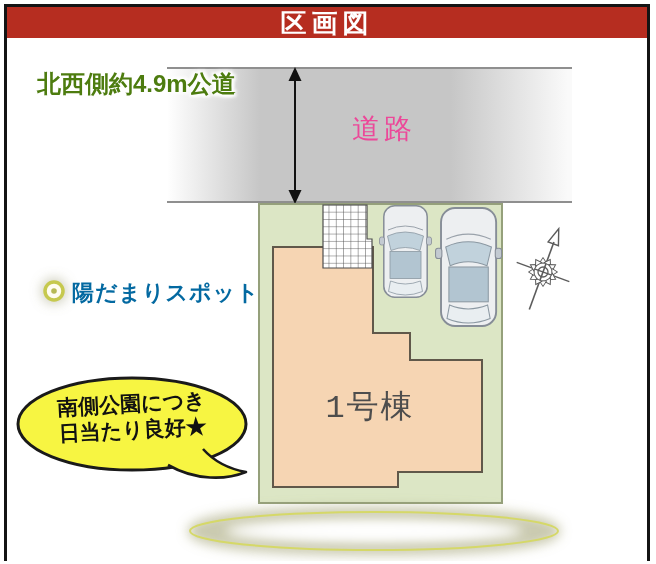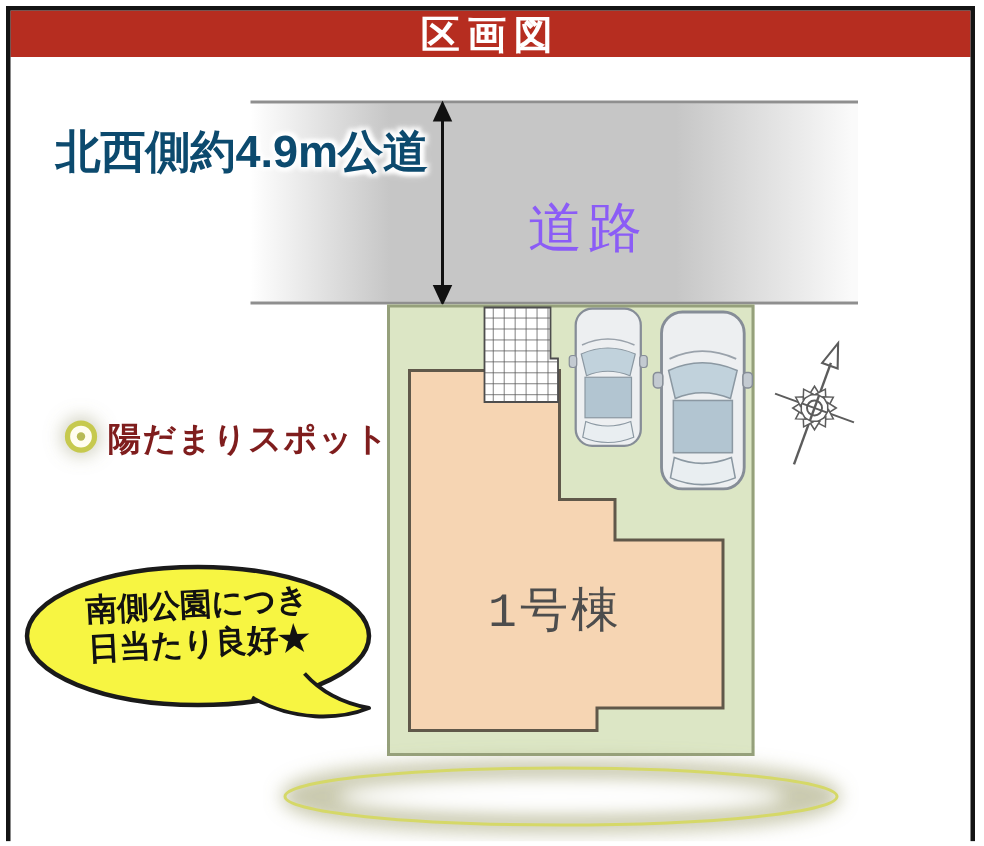--- a/index.html
+++ b/index.html
@@ -17,41 +17,41 @@
   }
   .banner span{
     color:#ffffff;font-size:26px;font-weight:bold;letter-spacing:5px;line-height:1;
   }
   .road{
     position:absolute;left:167px;top:67px;width:405px;height:136px;box-sizing:border-box;
     border-top:2px solid #8f8f8f;border-bottom:2px solid #8f8f8f;
     background:linear-gradient(90deg,#ffffff 0%,#c6c6c6 23%,#c6c6c6 70%,#fafafa 99%);
   }
   .road-label{
-    position:absolute;left:352px;top:128px;
-    font-family:"Liberation Serif",serif;font-size:36px;color:#8b5cf6;letter-spacing:4px;
+    position:absolute;left:352px;top:110px;
+    font-family:"Liberation Serif",serif;font-size:28px;color:#ec4899;letter-spacing:4px;
   }
   .dim-label{
-    position:absolute;left:37px;top:81px;font-size:30px;font-weight:bold;color:#0c4a6e;
+    position:absolute;left:37px;top:68px;font-size:24px;font-weight:bold;color:#4d7c0f;
     white-space:nowrap;
     text-shadow:0 0 3px #fff,0 0 5px #fff,2px 2px 3px #fff,-2px -2px 3px #fff,
                 2px -2px 3px #fff,-2px 2px 3px #fff,0 0 8px #fff;
   }
   .arrow-svg{position:absolute;left:283px;top:67px;}
   .plot{
     position:absolute;left:258px;top:203px;width:245px;height:301px;box-sizing:border-box;
     background:#dce6c5;border:2px solid #95a07b;
   }
   .site-svg{position:absolute;left:0;top:0;pointer-events:none;}
   .building-label{
     position:absolute;left:318px;top:385px;width:104px;text-align:center;
     font-family:Liberation Mono, monospace;font-size:32px;color:#4d4d4d;letter-spacing:2px;
   }
   .legend-label{
-    position:absolute;left:72px;top:278px;font-size:22px;font-weight:bold;color:#7f1d1d;
+    position:absolute;left:72px;top:278px;font-size:22px;font-weight:bold;color:#0369a1;
     letter-spacing:1px;white-space:nowrap;
   }
   .callout-text{
     position:absolute;left:28px;top:391px;width:208px;text-align:center;
     transform:rotate(-3deg);font-size:21px;font-weight:bold;color:#111;line-height:26px;
     white-space:nowrap;
   }
 </style>
 </head>
 <body>

